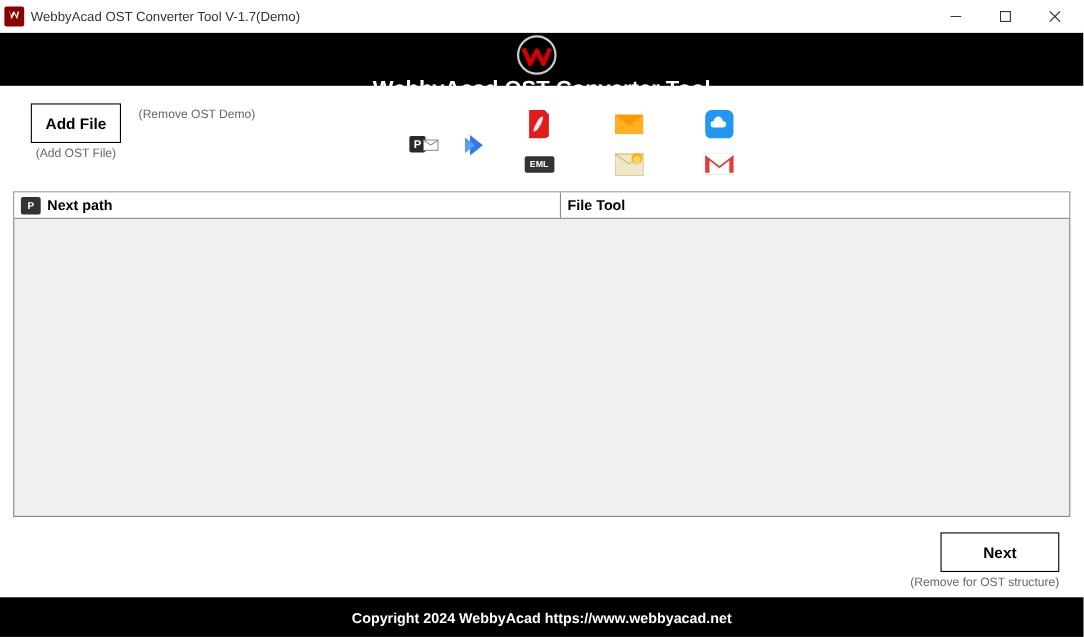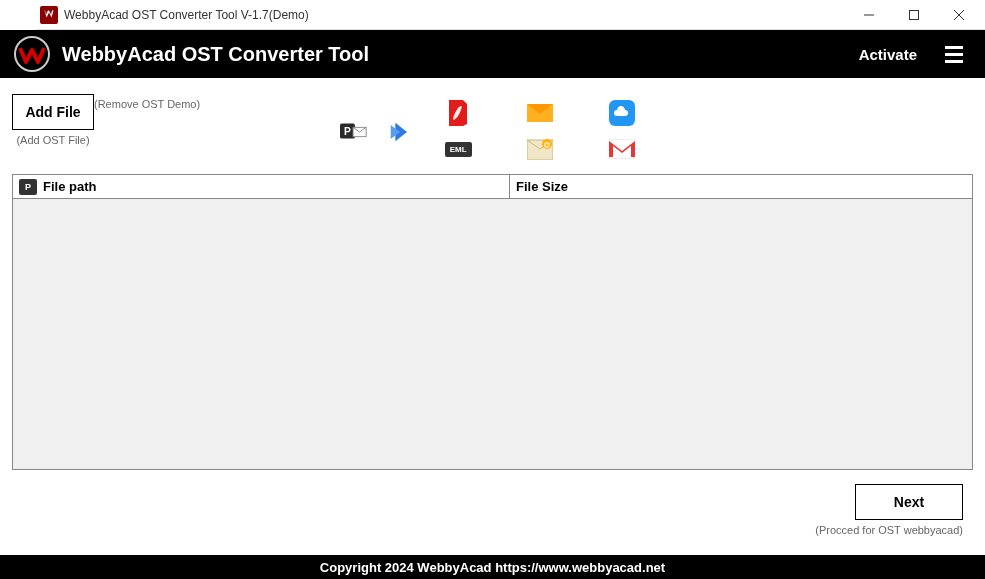--- a/index.html
+++ b/index.html
@@ -1,34 +1,34 @@
 <!DOCTYPE html>
 <html><head>
   <meta charset="utf-8">
   <style>
     * { margin: 0; padding: 0; box-sizing: border-box; font-family: "Segoe UI", Arial, sans-serif; }
     body { background: #fff; width: 985px; height: 579px; overflow: hidden; }
     
-    .titlebar { height: 30px; background: #fff; display: flex; align-items: center; padding: 0 4px; border-bottom: 1px solid #e0e0e0; margin-left: 36px; }
+    .titlebar { height: 30px; background: #fff; display: flex; align-items: center; padding: 0 4px; border-bottom: 1px solid #e0e0e0; }
     .titlebar-icon { width: 18px; height: 18px; background: #8b0000; border-radius: 2px; display: flex; align-items: center; justify-content: center; margin-right: 6px; }
     .titlebar-icon svg { width: 12px; height: 12px; }
     .titlebar-text { font-size: 12px; color: #333; flex: 1; }
     .window-controls { display: flex; }
     .win-btn { width: 45px; height: 28px; display: flex; align-items: center; justify-content: center; color: #555; }
     .win-btn svg { width: 10px; height: 10px; }
     
-    .header-bar { height: 48px; background: #000; display: flex; align-items: center; padding: 0 12px; }
+    .header-bar { height: 48px; background: #000; display: flex; align-items: center; padding: 0 12px; flex-direction: column; }
     .header-logo { width: 40px; height: 40px; display: flex; align-items: center; justify-content: center; margin-right: 10px; }
     .header-title { color: #fff; font-size: 20px; font-weight: 600; flex: 1; }
     .activate-btn { color: #fff; font-weight: bold; font-size: 15px; margin-right: 28px; }
     .menu-icon { display: flex; flex-direction: column; gap: 4px; margin-right: 10px; }
     .menu-icon span { width: 18px; height: 3px; background: #fff; }
     
     .toolbar-area { padding: 16px 12px 10px; display: flex; align-items: flex-start; }
-    .btn-group { display: flex; gap: 0; }
+    .btn-group { display: flex; gap: 16px; margin-left: 16px; }
     .btn-col { display: flex; flex-direction: column; align-items: center; }
     .action-btn { width: 82px; height: 36px; border: 1px solid #000; background: #fff; font-size: 14px; font-weight: bold; display: flex; align-items: center; justify-content: center; cursor: pointer; }
     .btn-caption { font-size: 11px; color: #666; margin-top: 4px; }
     
     .icons-flow { display: flex; align-items: center; gap: 18px; margin-left: 140px; margin-top: 6px; }
     .icon-box { width: 28px; height: 26px; display: flex; align-items: center; justify-content: center; }
     .icon-grid { display: grid; grid-template-columns: repeat(3, 58px); grid-template-rows: repeat(2, 28px); gap: 8px 24px; margin-left: 12px; }
     
     .arrow-icon { color: #1a73e8; }
     
@@ -37,21 +37,21 @@
     .th { display: flex; align-items: center; font-size: 13px; font-weight: bold; color: #000; padding: 0 6px; }
     .th1 { width: 497px; border-right: 1px solid #888; gap: 6px; }
     .th2 { flex: 1; }
     .th-icon { width: 18px; height: 16px; background: #333; border-radius: 2px; display: flex; align-items: center; justify-content: center; color: #fff; font-size: 9px; font-weight: bold; }
     
     .footer-area { display: flex; justify-content: flex-end; padding: 14px 22px 6px; }
     .next-col { display: flex; flex-direction: column; align-items: flex-end; }
     .next-btn { width: 108px; height: 36px; border: 1px solid #000; background: #fff; font-size: 14px; font-weight: bold; display: flex; align-items: center; justify-content: center; cursor: pointer; }
     .next-caption { font-size: 11px; color: #666; margin-top: 4px; }
     
-    .copyright-bar { position: absolute; bottom: 0; left: 0; right: 0; height: 24px; background: #000; color: #fff; display: flex; align-items: center; justify-content: center; font-size: 13px; font-weight: bold; }
+    .copyright-bar { position: absolute; bottom: 0; left: 0; right: 0; height: 36px; background: #000; color: #fff; display: flex; align-items: center; justify-content: center; font-size: 13px; font-weight: bold; }
     
     .eml-badge { background: #333; color: #fff; font-size: 8px; font-weight: bold; padding: 3px 5px; border-radius: 2px; }
   </style>
 </head>
 <body>
 
 <div class="titlebar">
   <div class="titlebar-icon">
     <svg viewBox="0 0 24 24">
         <path fill="#fff" d="M3 3l4 14 5-10 5 10 4-14h-3l-2 8-4-8h-2l-4 8-2-8z"></path>
@@ -157,28 +157,28 @@
           </svg>
       </div>
     </div>
   </div>
 </div>
 
 <div class="table-area">
   <div class="table-header">
     <div class="th th1">
       <div class="th-icon">P</div>
-      <span>File path</span>
+      <span>Next path</span>
     </div>
     <div class="th th2">
-      <span>File Size</span>
+      <span>File Tool</span>
     </div>
   </div>
 </div>
 
 <div class="footer-area">
   <div class="next-col">
     <div class="next-btn">Next</div>
-    <div class="next-caption">(Procced for OST webbyacad)</div>
+    <div class="next-caption">(Remove for OST structure)</div>
   </div>
 </div>
 
 <div class="copyright-bar">Copyright 2024 WebbyAcad https://www.webbyacad.net</div>
 
 </body></html>

